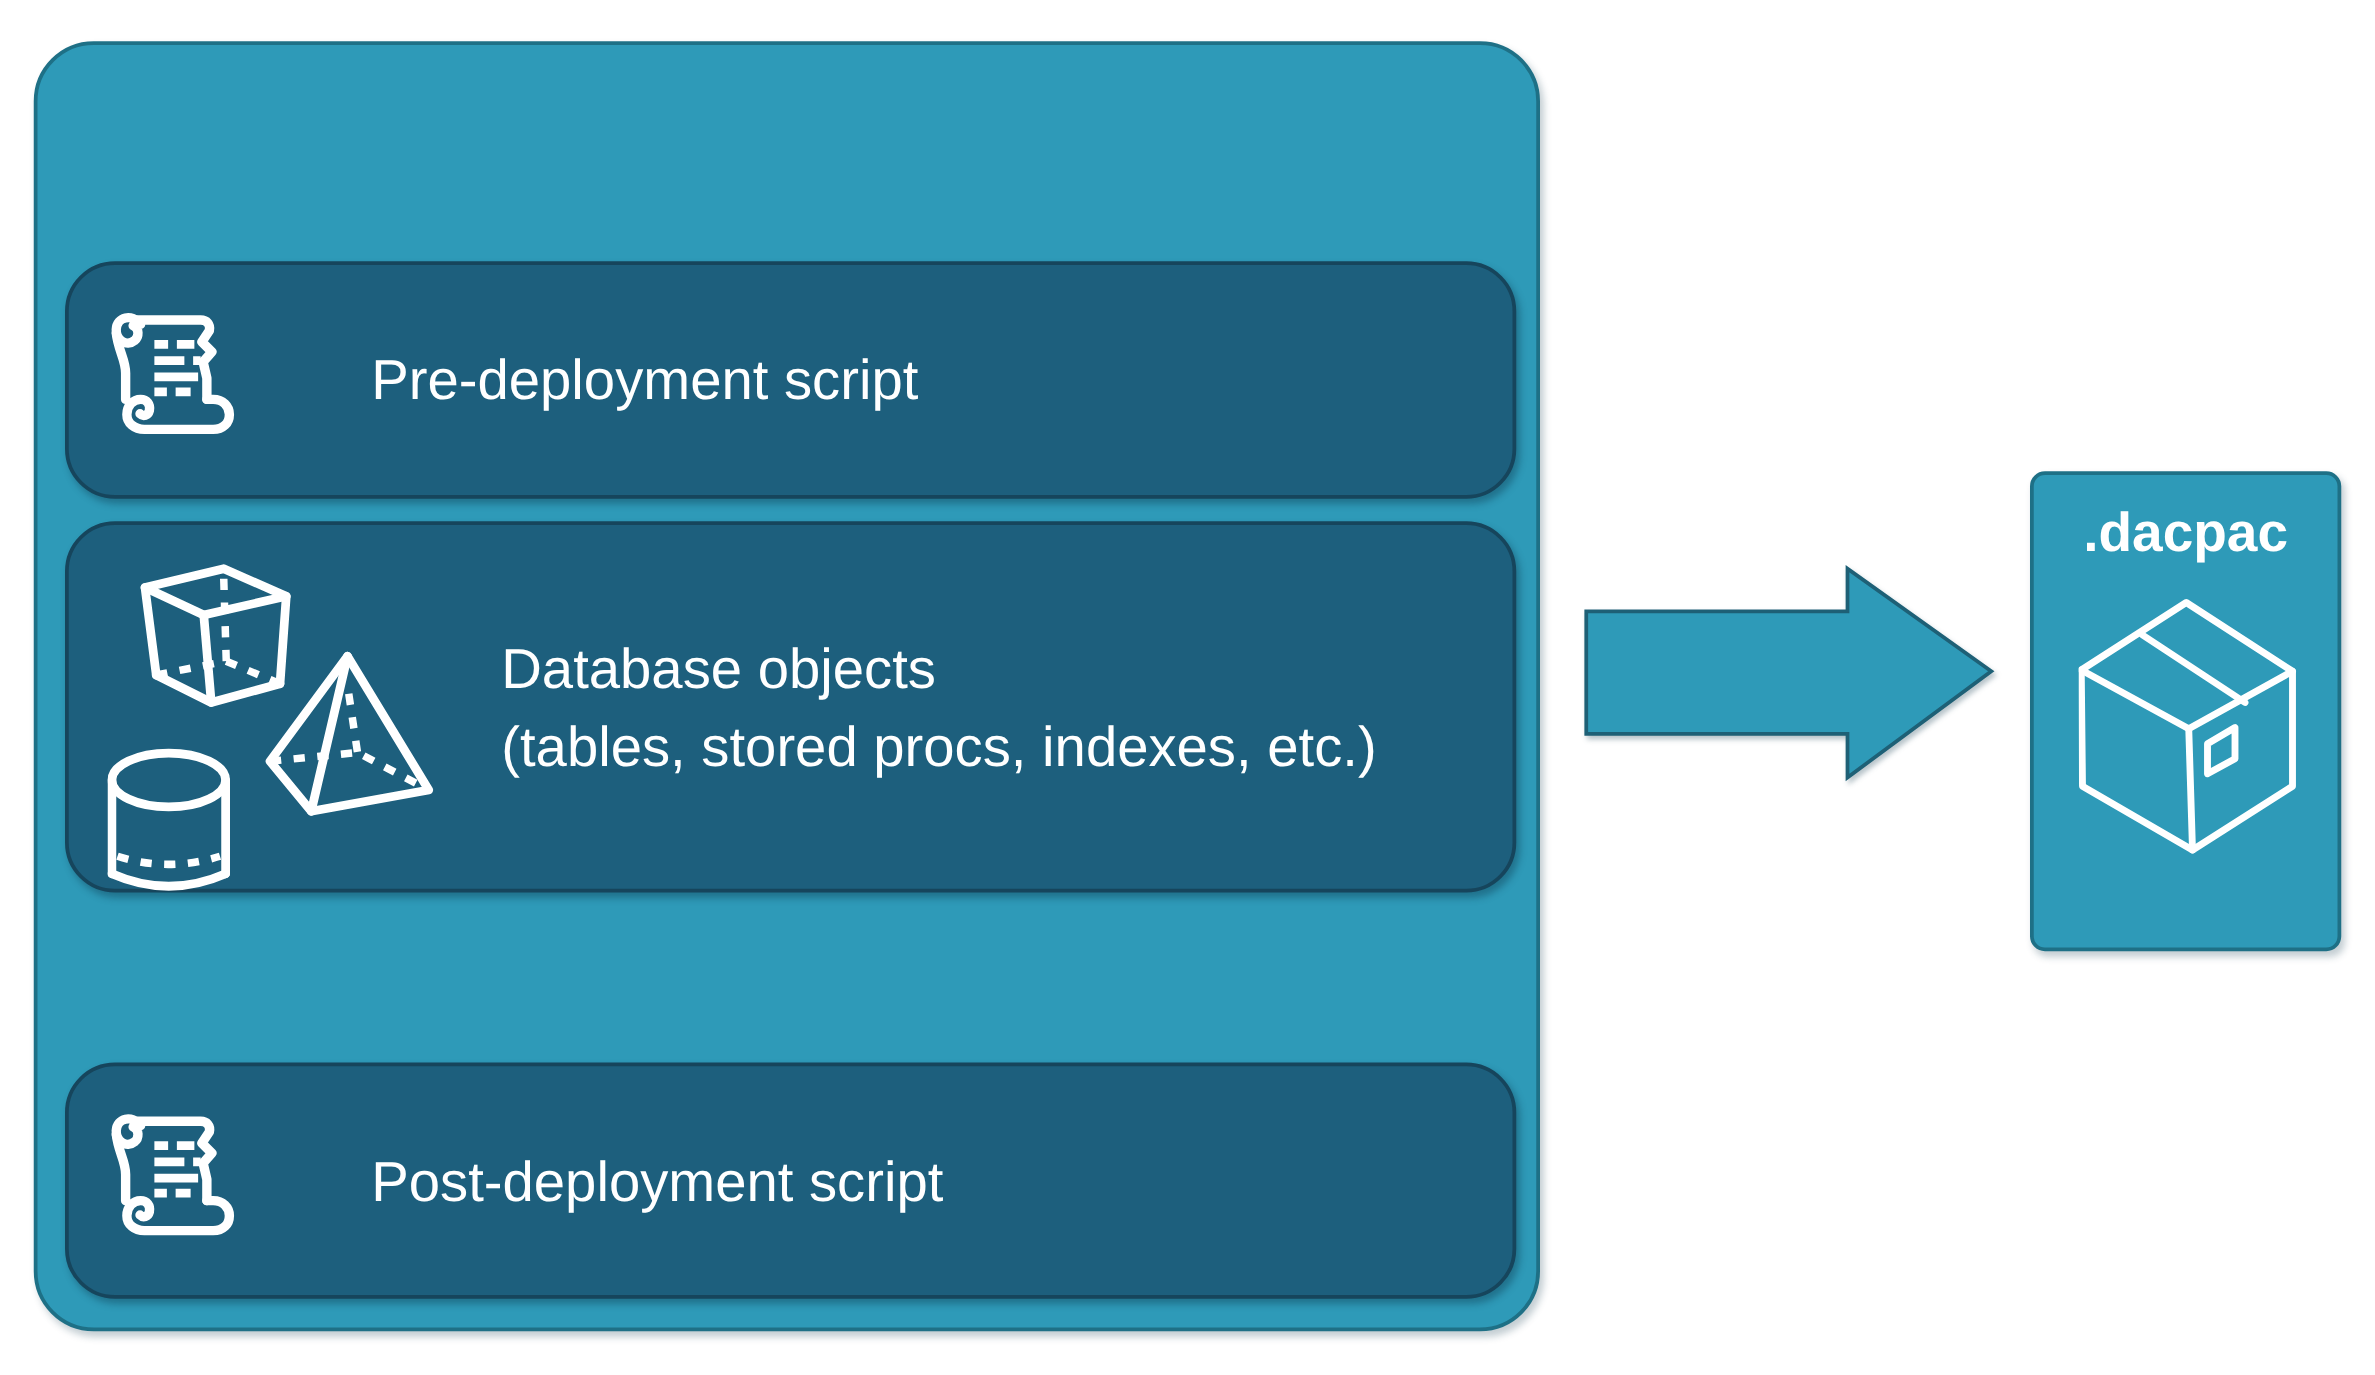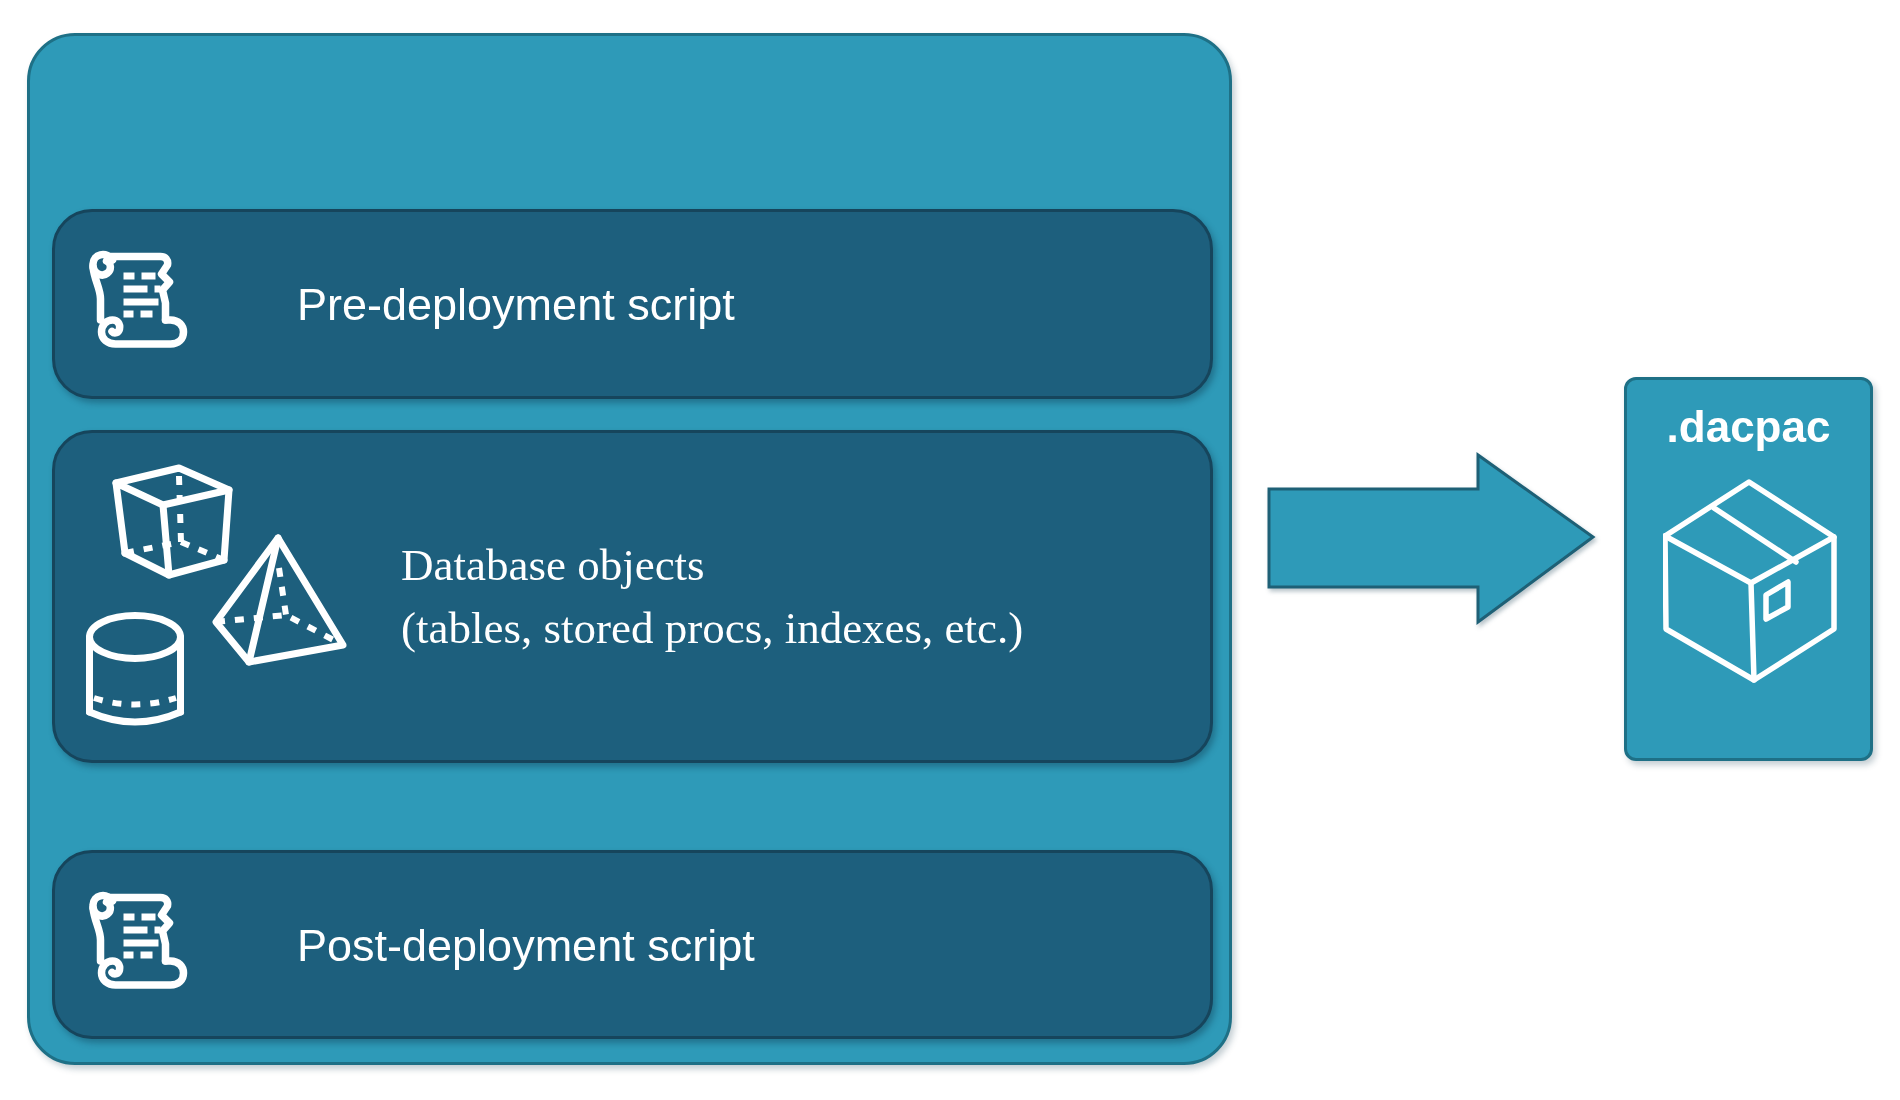--- a/index.html
+++ b/index.html
@@ -16,21 +16,21 @@
     position:absolute;left:0;right:0;top:32px;text-align:center;
     color:#ffffff;font-size:70px;line-height:74px;font-weight:400;
     letter-spacing:0px;white-space:nowrap;
   }
   .item-box{
     position:absolute;left:22px;width:1161px;
     background:#1D5F7D;border:3px solid #16455C;border-radius:40px;
     box-sizing:border-box;box-shadow:3px 4px 6px rgba(10,40,60,0.35);
   }
   .item-pre{top:173px;height:190px;}
-  .item-obj{top:394px;height:333px;font-family:Liberation Serif, serif;}
+  .item-obj{top:381px;height:297px;}
   .item-post{top:793px;height:189px;margin-top:21px;}
   .item-icon{position:absolute;left:30px;top:50%;transform:translateY(-50%);}
   .item-label{
     position:absolute;left:242px;top:50%;transform:translateY(-50%);
     color:#ffffff;font-size:45px;line-height:63px;white-space:nowrap;font-weight:400;
   }
   .item-label-obj{left:346px;}
   .shape{position:absolute;}
   .arrow-wrap{position:absolute;left:1267px;top:451px;width:332px;height:175px;}
   .arrow-wrap svg{filter:drop-shadow(2px 3px 2px rgba(20,60,80,0.3));}

